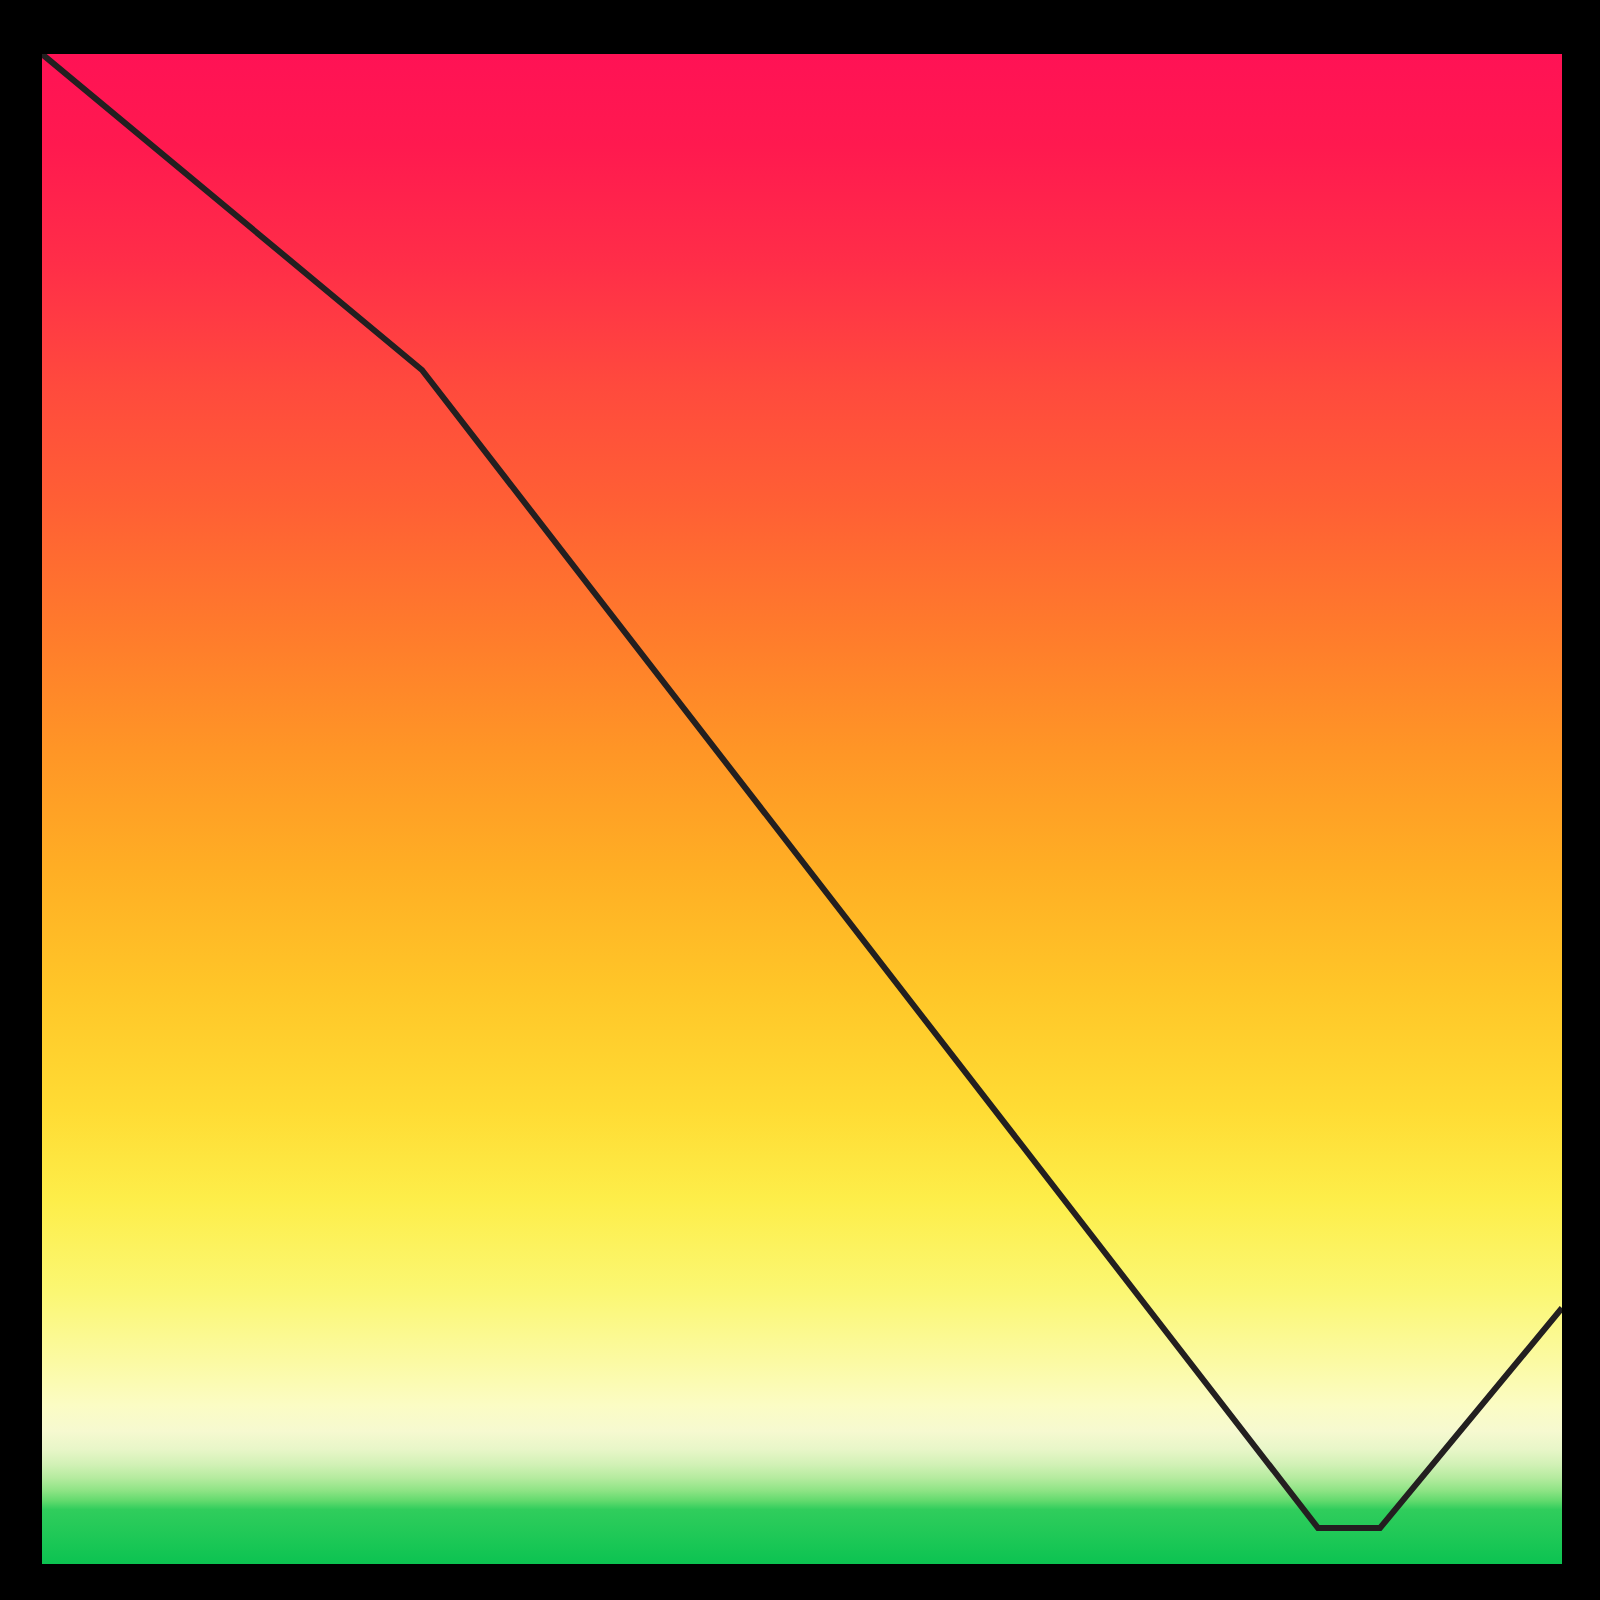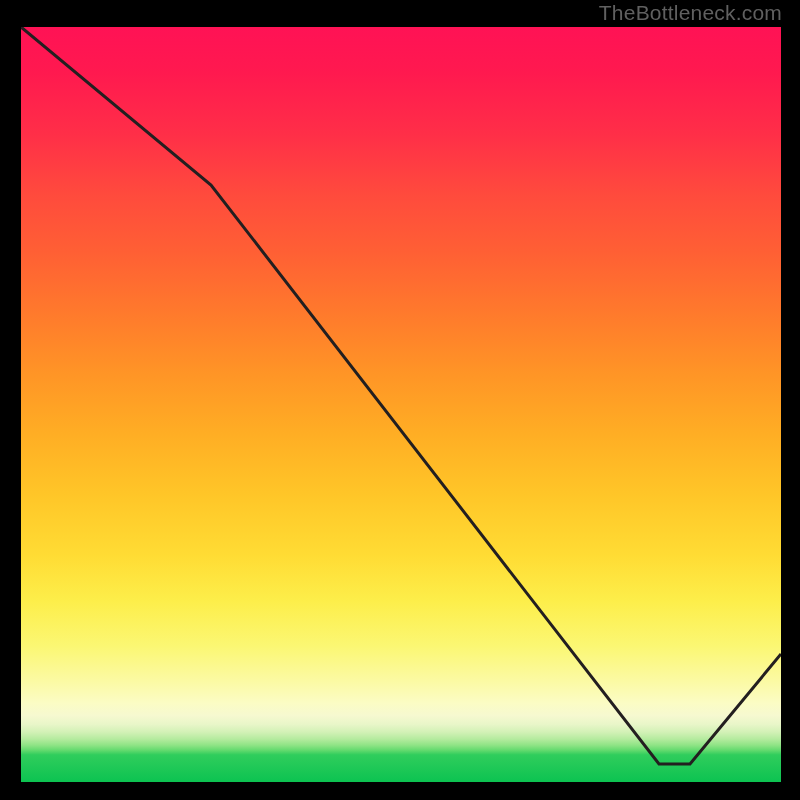--- a/index.html
+++ b/index.html
@@ -78,21 +78,20 @@
     font-weight: 700;
     letter-spacing: 0.3px;
     white-space: nowrap;
   }
 </style>
 </head>
 <body>
 
 <div class="stage">
 
-  <div class="watermark">TheBottleneck.com</div>
 
   <div class="plot">
     <div class="heat"></div>
 
     <svg class="curve" viewBox="0 0 760 755" preserveAspectRatio="none">
 
       <path d="M 0 0
                L 190 158
                L 638 737
                L 669 737

